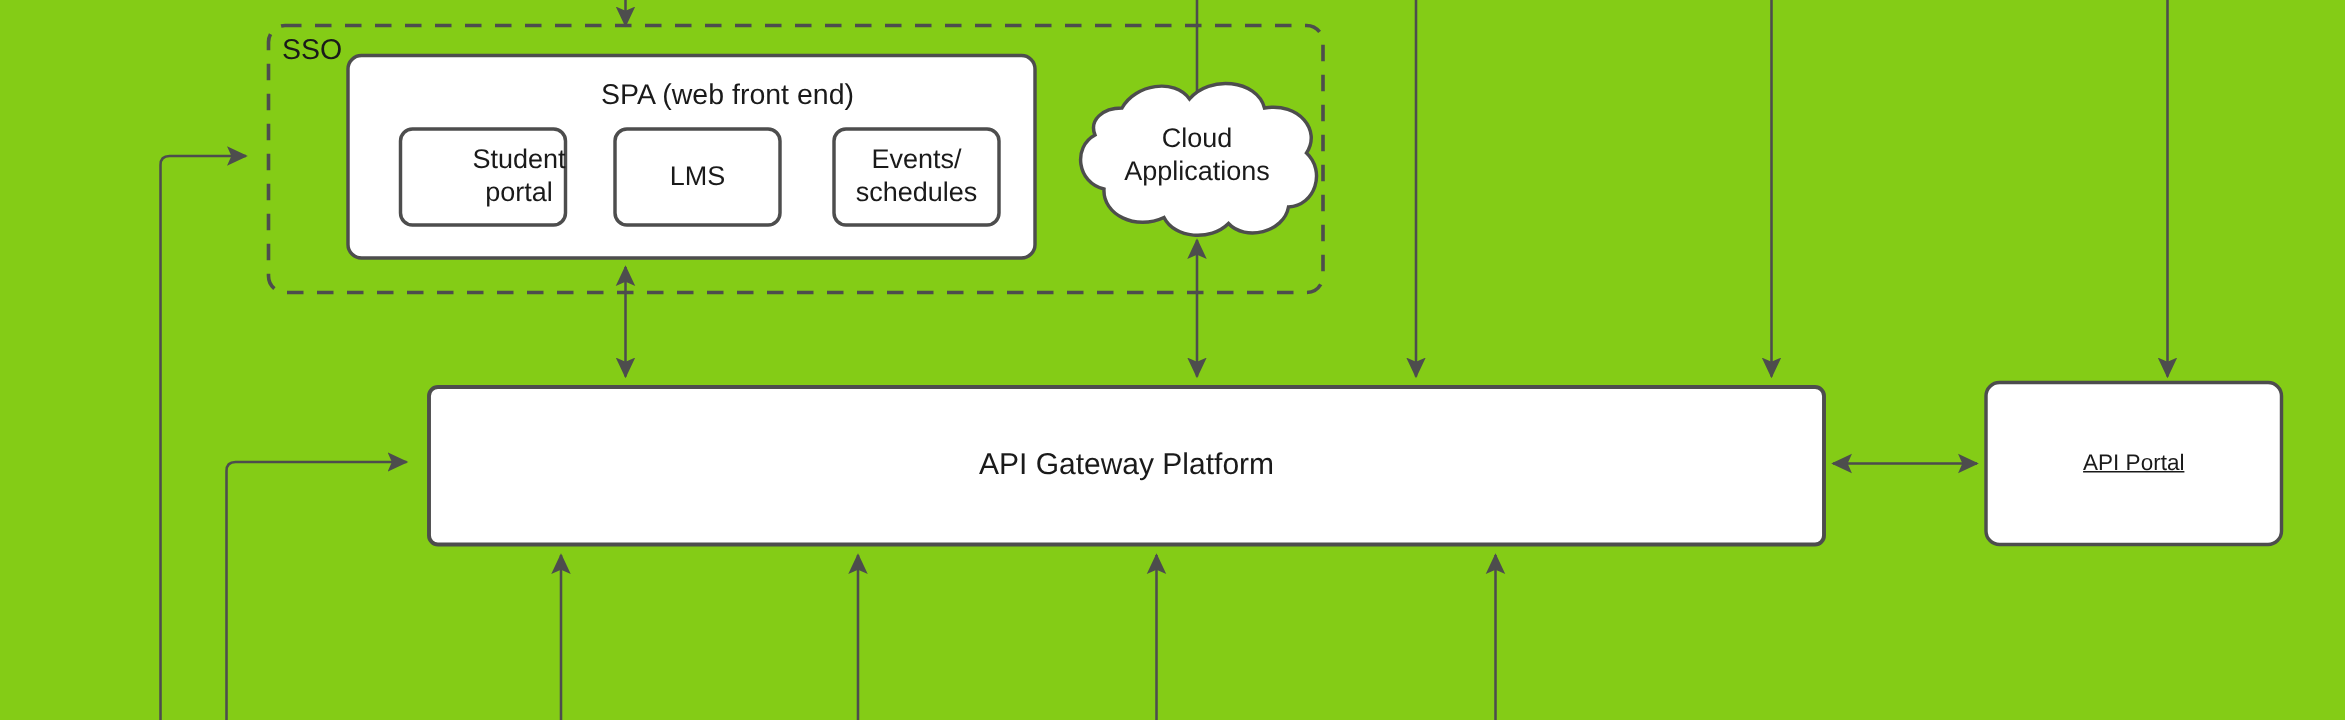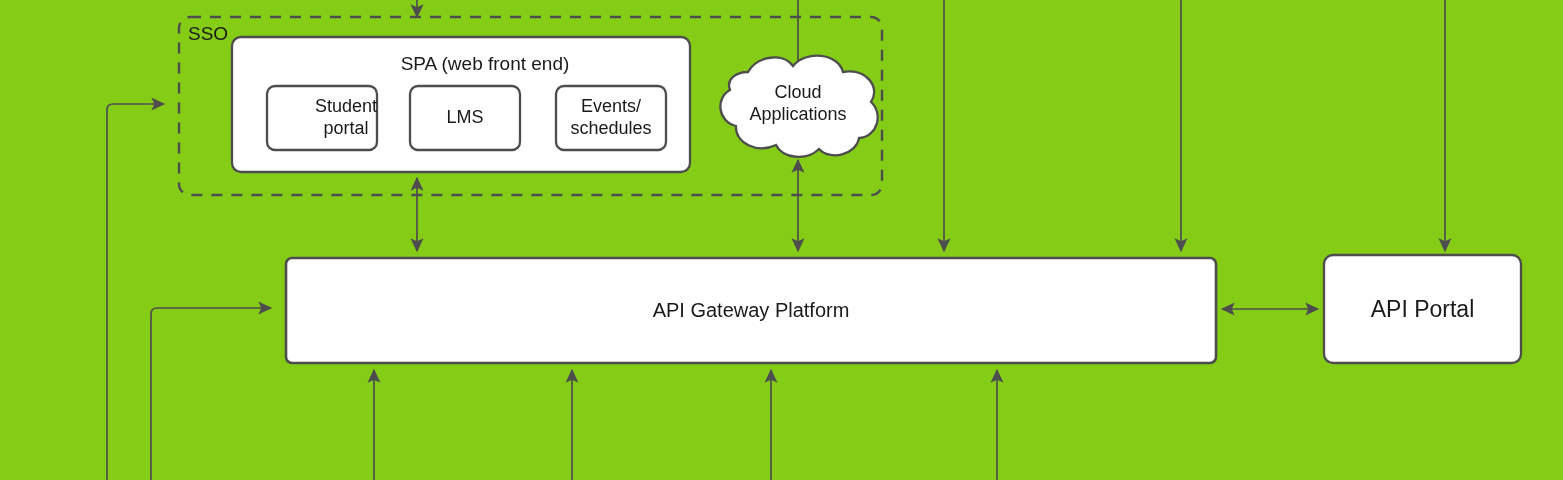--- a/index.html
+++ b/index.html
@@ -36,21 +36,21 @@
   .lbl-sso {
     color: #1a1a1a;
     font-size: 19px;
     justify-content: flex-start;
     align-items: flex-start;
   }
   .lbl-spa   { font-size: 19px; }
   .lbl-small { font-size: 18px; }
   .lbl-cloud { font-size: 18px; }
   .lbl-gw    { font-size: 20px; }
-  .lbl-portal{ font-size: 23px; }
+  .lbl-portal{ font-size: 15px; text-decoration: underline; }
 </style>
 </head>
 <body>
 
 <div id="canvas">
 
   <svg class="layer" viewBox="0 0 1563 480">
     <defs>
       <marker id="arrowEnd" viewBox="0 0 12 12" refX="10.5" refY="6" markerWidth="8.5" markerHeight="8.5" orient="auto-start-reverse">
         <path d="M 0 0.6 L 11.5 6 L 0 11.4 L 2.4 6 Z" fill="#4d4d4d"></path>

